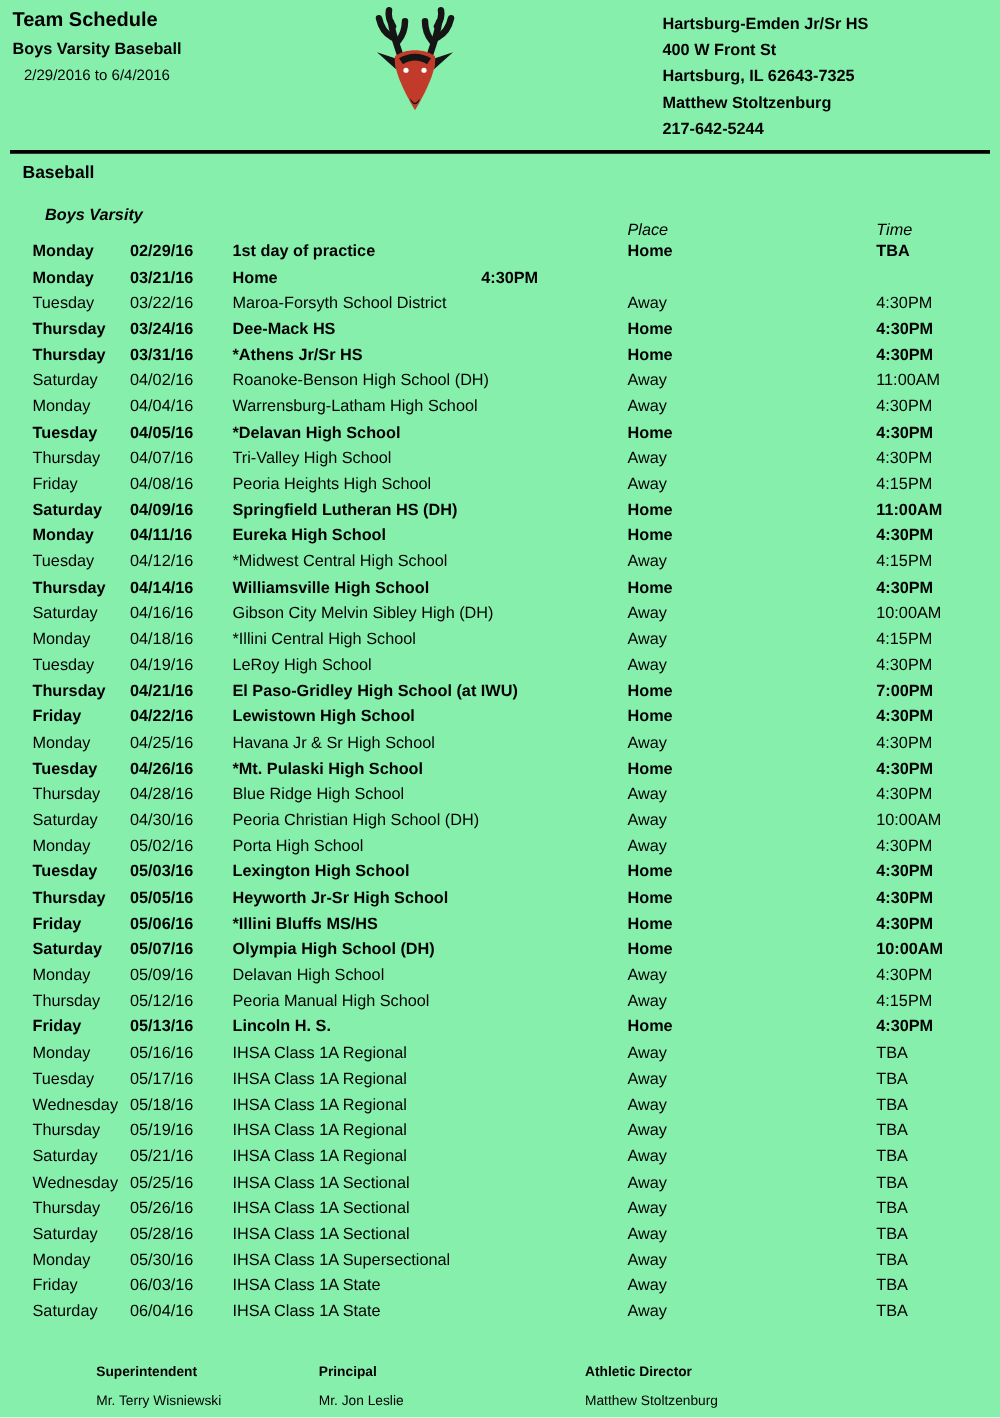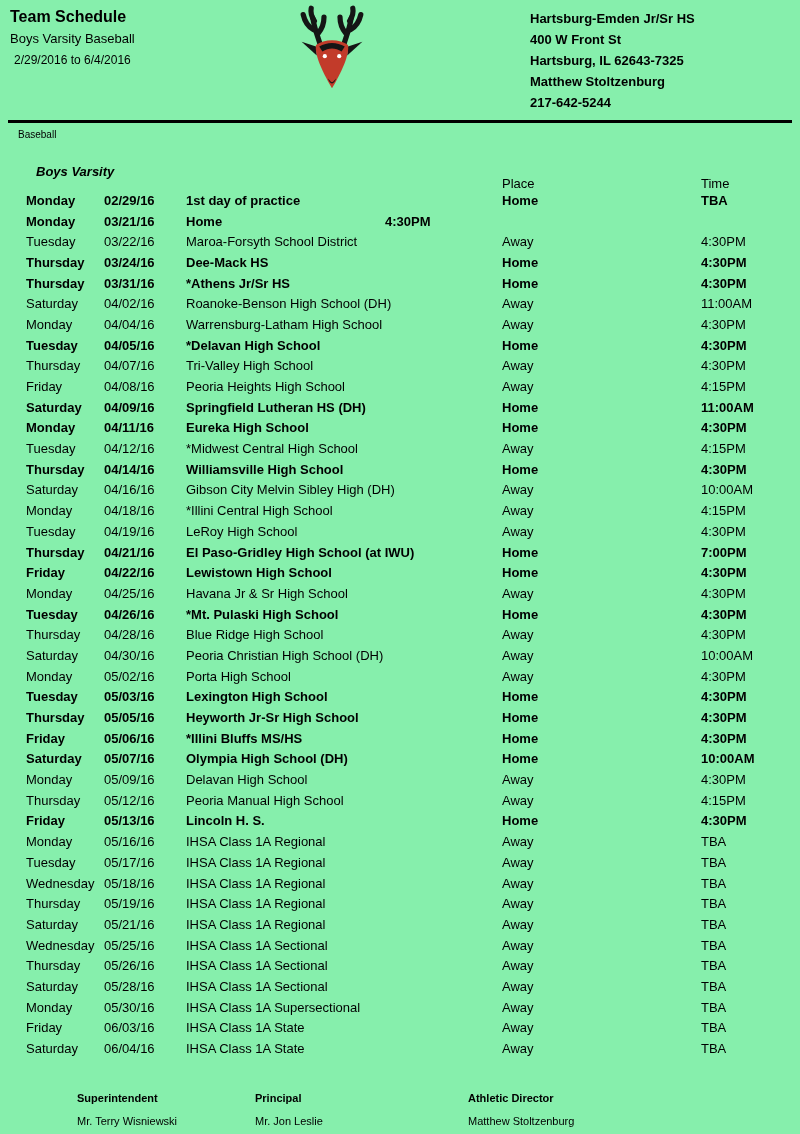--- a/index.html
+++ b/index.html
@@ -2,36 +2,36 @@
 <html><head>
 <meta charset="utf-8">
 <style>
   * { margin:0; padding:0; box-sizing:border-box; }
   html,body { background:#fff; }
   body { font-family:"Liberation Sans", sans-serif; color:#000; }
   .page { position:relative; width:800px; height:1134px; background:#86efac; overflow:hidden; }
 
   .hdr-left { position:absolute; left:10px; top:8px; }
   .hdr-title { font-size:16px; font-weight:bold; margin-bottom:5px; }
-  .hdr-sub { font-size:13px; font-weight:normal; margin-bottom:7px; }
+  .hdr-sub { font-size:13px; font-weight:bold; margin-bottom:7px; }
   .hdr-range { font-size:12px; font-weight:normal;text-align:center; }
 
   .logo { position:absolute; left:292px; top:2px; width:80px; height:94px; }
 
   .hdr-right { position:absolute; left:530px; top:8px; font-size:13px; font-weight:bold; line-height:21px; }
 
   .divider { position:absolute; left:8px; right:8px; top:120px; height:3px; background:#000; }
 
-  .sport { position:absolute; left:18px; top:129px; font-size:10px; font-weight:normal; }
+  .sport { position:absolute; left:18px; top:129px; font-size:14px; font-weight:bold; }
   .team  { position:absolute; left:36px; top:164px; font-size:13px; font-weight:bold; font-style:italic; }
 
   .table { position:absolute; left:0; top:176px; width:800px; }
   .trow { display:flex; height:20.7px; align-items:center; font-size:13px; }
   .trow.bold { font-weight:bold; }
-  .thead { height:14px; font-weight:normal; }
+  .thead { height:14px; font-weight:normal;font-style:italic; }
   .c-day   { width:78px; margin-left:26px; white-space:nowrap; }
   .c-date  { width:82px; white-space:nowrap; }
   .c-event { width:316px; white-space:nowrap; }
   .c-place { width:199px; white-space:nowrap; }
   .c-time  { width:63px; white-space:nowrap; }
 
   .footer { position:absolute; top:1092px; left:0; width:800px; font-size:11px; }
   .f-col { position:absolute; top:0; }
   .f-col.f1 { left:45px;margin-left:32px; }
   .f-col.f2 { left:255px; }

